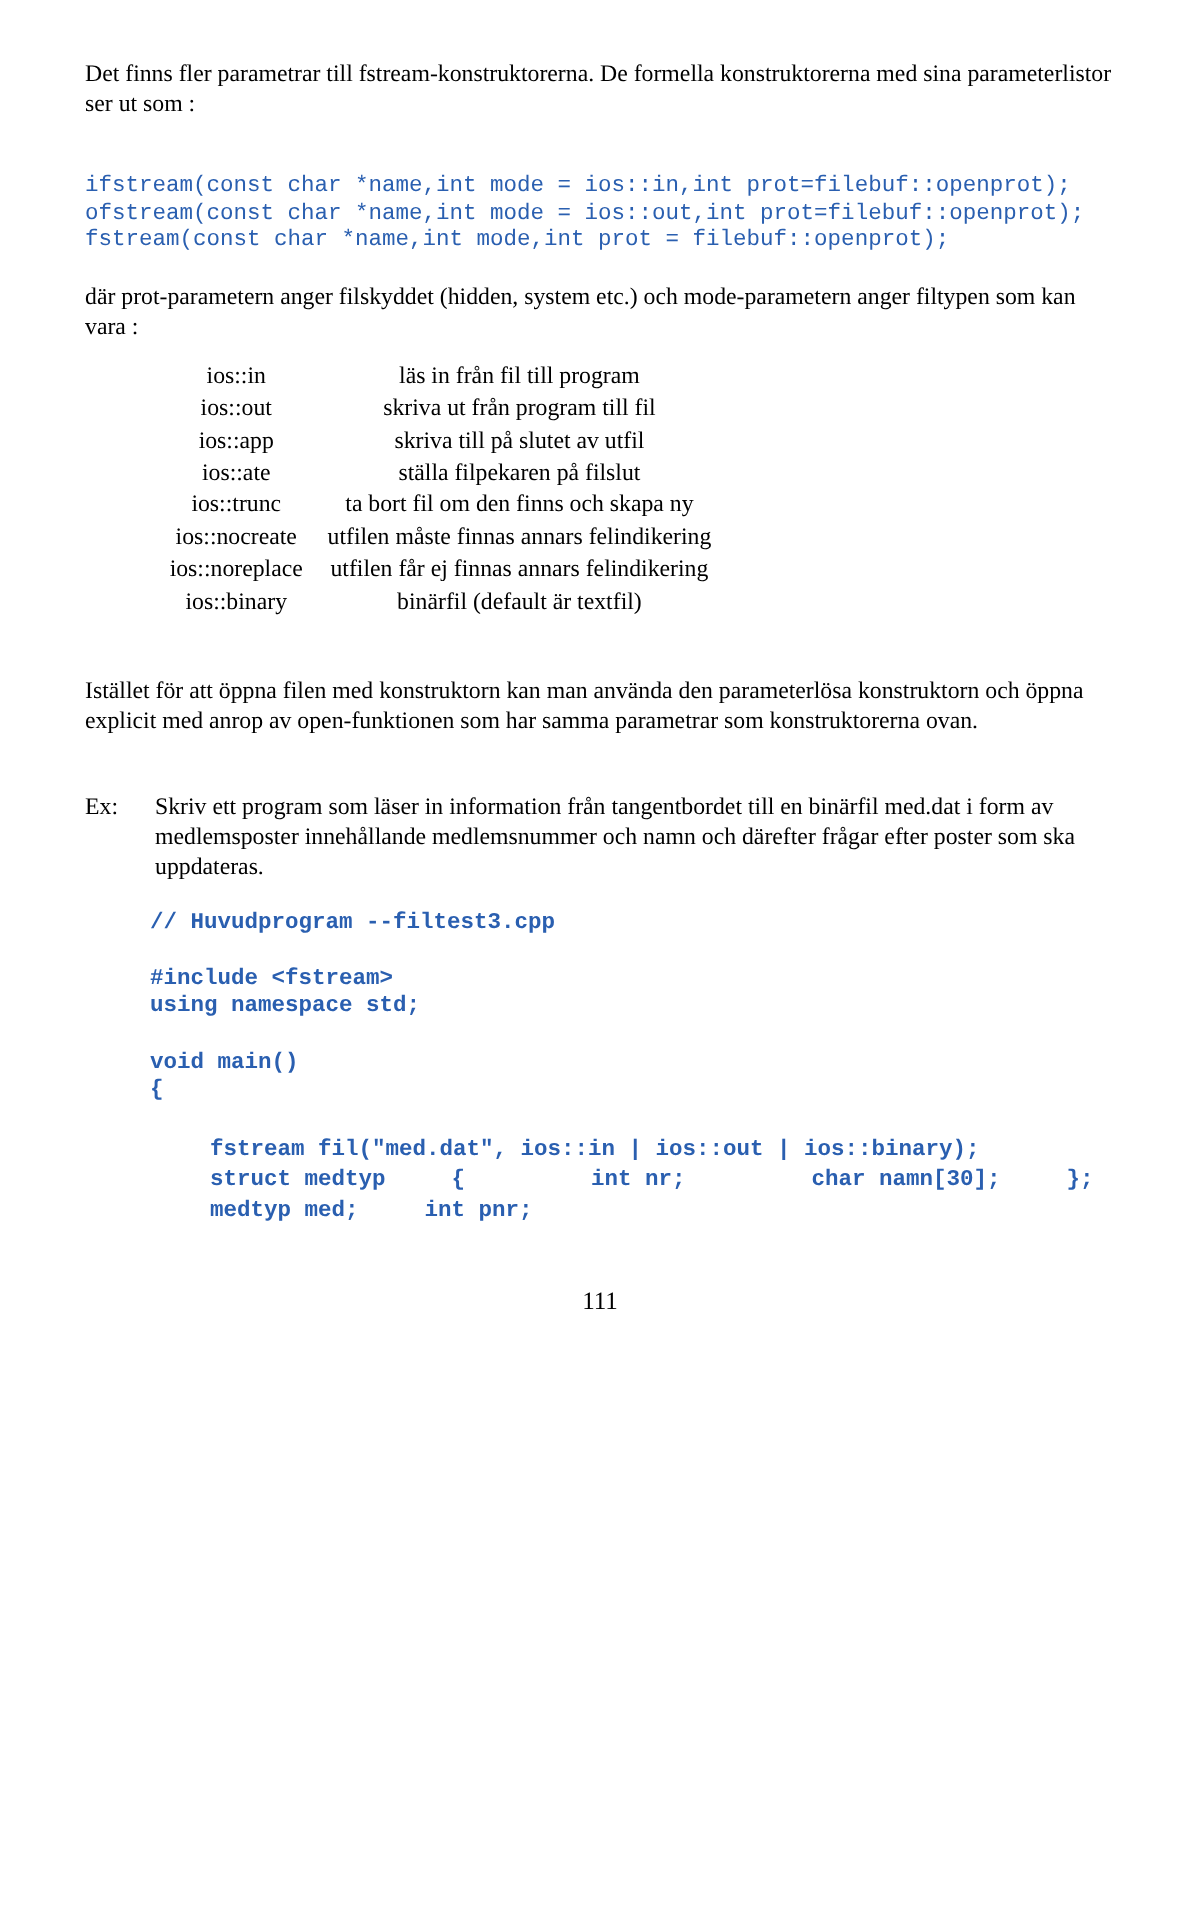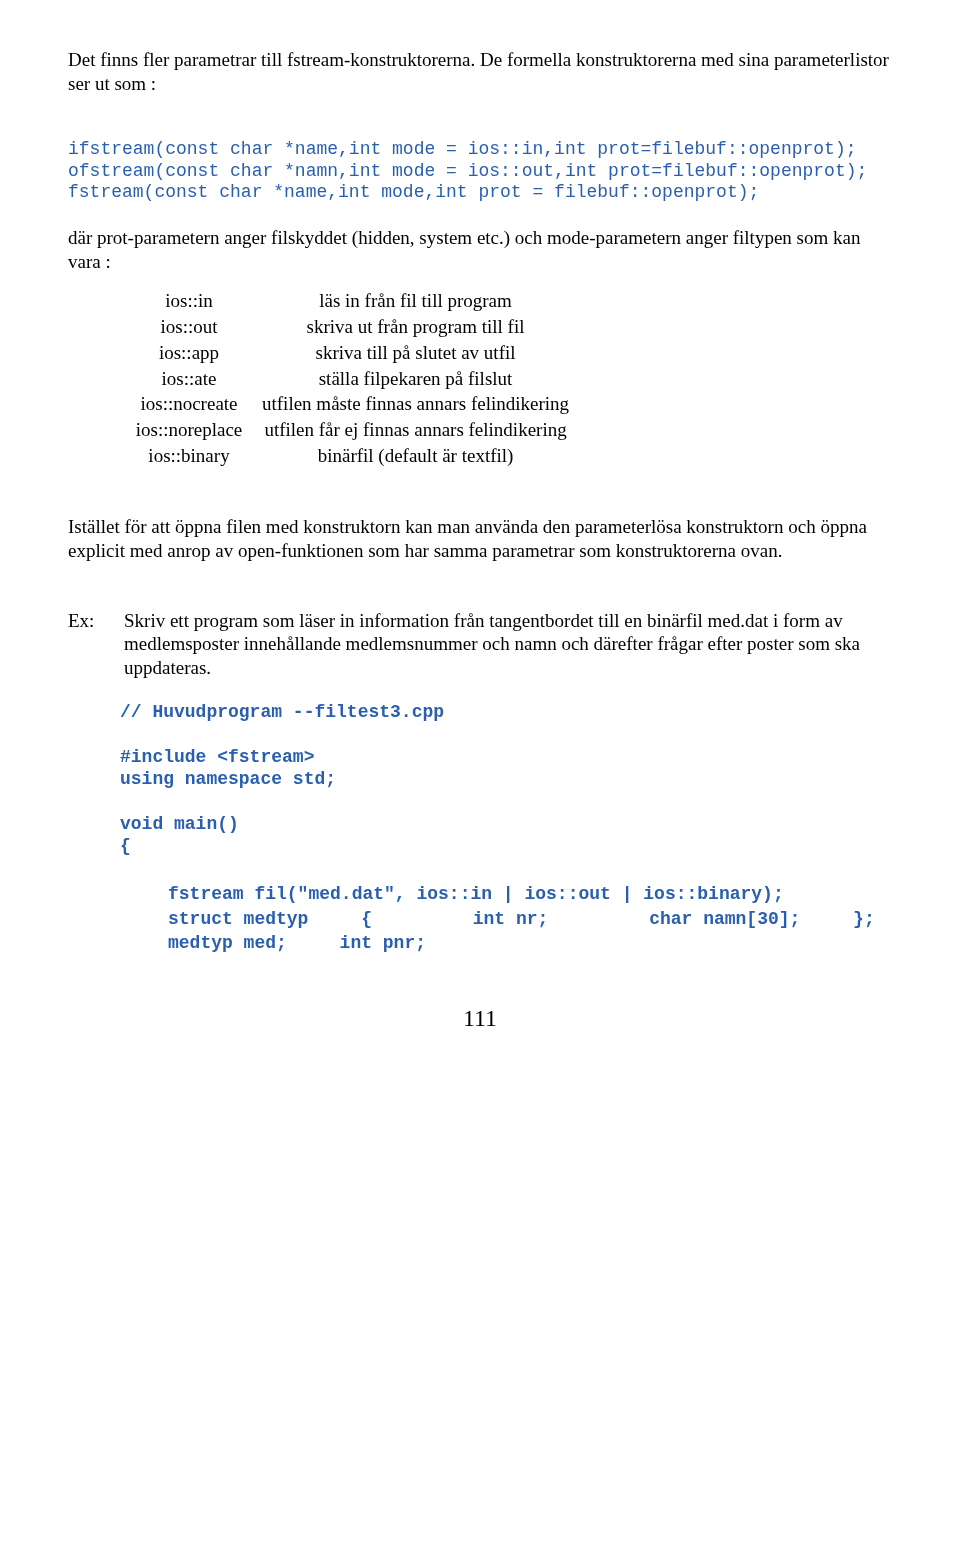--- a/index.html
+++ b/index.html
@@ -43,34 +43,34 @@
   .ex-label {
     min-width: 56px;
     flex: 0 0 56px;
   }
   .ex-body { flex: 1; }
   .code-block { margin-left: 52px; font-weight: bold; }
   .indent1 { padding-left: 48px; display:inline-block; }
   .indent2 { padding-left: 96px; display:inline-block; }
   .page-num {
     text-align: center;
-    font-size: 24px;
+    font-size: 20px;
     margin-top: 48px;
   }
 </style>
 </head>
 <body>
 
 
 
 <p class="para-gap">Det finns fler parametrar till fstream-konstruktorerna. De formella konstruktorerna med sina parameterlistor ser ut som :</p>
 
 <div class="mono para-gap">
 <span>ifstream(const char *name,int mode = ios::in,int prot=filebuf::openprot);</span>
-<span>ofstream(const char *namn,int mode = ios::out,int prot=filebuf::openprot);</span>
+<span>ofstream(const char *name,int mode = ios::out,int prot=filebuf::openprot);</span>
 <span>fstream(const char *name,int mode,int prot = filebuf::openprot);</span>
 </div>
 
 <p>där prot-parametern anger filskyddet (hidden, system etc.) och mode-parametern anger filtypen som kan vara :</p>
 
 <div class="table para-gap">
   <div class="row">
     <div class="cell1">ios::in</div>
     <div class="cell2">läs in från fil till program</div>
   </div>
@@ -78,20 +78,24 @@
     <div class="cell1">ios::out</div>
     <div class="cell2">skriva ut från program till fil</div>
   </div>
   <div class="row">
     <div class="cell1">ios::app</div>
     <div class="cell2">skriva till på slutet av utfil</div>
   </div>
   <div class="row">
     <div class="cell1">ios::ate</div>
     <div class="cell2">ställa filpekaren på filslut</div>
+  </div>
+  <div class="row">
+    <div class="cell1">ios::trunc</div>
+    <div class="cell2">ta bort fil om den finns och skapa ny</div>
   </div>
   <div class="row">
     <div class="cell1">ios::nocreate</div>
     <div class="cell2">utfilen måste finnas annars felindikering</div>
   </div>
   <div class="row">
     <div class="cell1">ios::noreplace</div>
     <div class="cell2">utfilen får ej finnas annars felindikering</div>
   </div>
   <div class="row">

